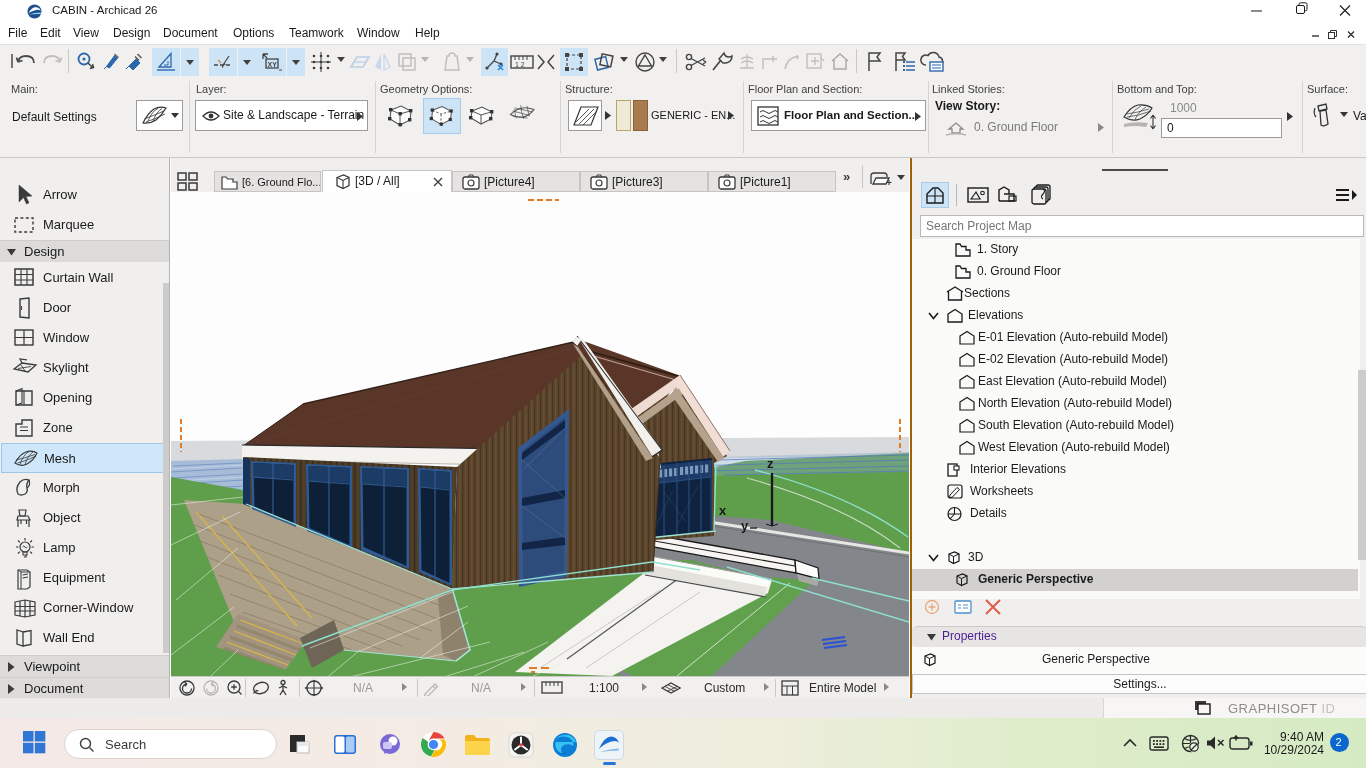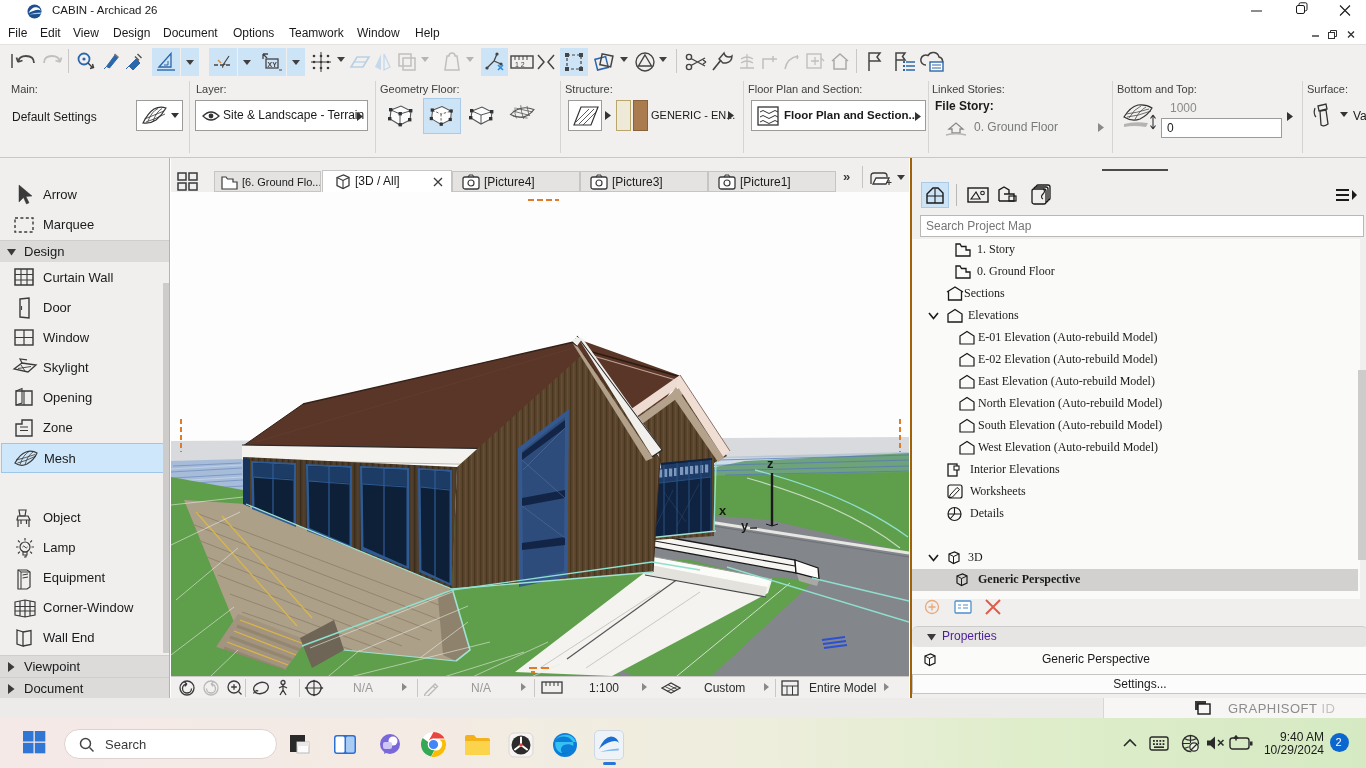--- a/index.html
+++ b/index.html
@@ -36,21 +36,21 @@
 .tab { position:absolute; top:13px; height:21px; background:#e4e3e2; border:1px solid #c6c5c4; font-size:12px; color:#1a1a1a; white-space:nowrap; overflow:hidden; }
 .tab.active { background:#ffffff; border-bottom:none; top:12px; height:22px; }
 .tab .tlbl { position:absolute; top:3px; }
 
 #canvas { left:171px; top:192px; width:738px; height:484px; background:#fdfdfd; }
 #canvasbar { left:171px; top:676px; width:738px; height:22px; background:#f1f0ef; border-top:1px solid #c9c8c7; font-size:12px; white-space:nowrap; color:#3a3a3a; }
 
 #rightpanel { left:910px; top:158px; width:456px; height:540px; background:#f0efee; border-left:2px solid #a16207; }
 #rp-search { position:absolute; left:8px; top:57px; width:444px; height:22px; background:#fff; border:1px solid #b9b8b7; font-size:12px; white-space:nowrap; color:#767676; padding:3px 0 0 5px; }
 #rp-tree { position:absolute; left:0px; top:81px; width:448px; height:360px; background:#fafaf9; }
-.trow { position:absolute; height:22px; font-size:12px; white-space:nowrap; color:#1a1a1a; width:445px;font-family:Liberation Serif, serif; }
+.trow { position:absolute; height:22px; font-size:12px; white-space:nowrap; color:#1a1a1a; width:445px; }
 .trow .txt { position:absolute; top:3px; }
 #rp-props-hdr { position:absolute; left:0; top:468px; width:456px; height:21px; background:#e6e5e4; border-top:1px solid #cccbca; font-size:12px; color:#4c1d95;border-radius:6px; }
 #rp-settings { position:absolute; left:0; top:516px; width:456px; height:20px; background:#fcfcfc; border:1px solid #c6c5c4; font-size:12px; color:#1a1a1a; text-align:center; padding-top:2px; }
 
 #bottomstrip { left:0; top:698px; width:1366px; height:20px; background:#eceBea; }
 #graphid { position:absolute; left:1103px; top:0; width:263px; height:20px; background:#f7f6f5; border-left:1px solid #d8d7d6; }
 
 #taskbar { left:0; top:718px; width:1366px; height:50px; background:linear-gradient(90deg,#f4e9e7 0%,#f4ebe4 30%,#eeeedd 55%,#dfedcb 75%,#d5eac3 100%); }
 </style>
 </head>
@@ -254,21 +254,21 @@
  <svg class="abs" style="left:920px;top:6px" width="26" height="24" viewBox="0 0 26 24">
         <path d="M6 14 a5 5 0 1 1 2-9.5 a6 6 0 0 1 11 1.5 a4.5 4.5 0 0 1 1 8.5" fill="none" stroke="#444" stroke-width="1.5"></path>
         <rect x="10" y="11" width="13" height="9" fill="#fff" stroke="#2c67ab" stroke-width="1.4"></rect>
         <path d="M12 14 h9 M12 17 h9" stroke="#2c67ab" stroke-width="1.1"></path>
       </svg>
 </div>
 
 <div class="abs" id="infobar">
  <span class="ilabel" style="left:11px">Main:</span>
  <span class="ilabel" style="left:196px">Layer:</span>
- <span class="ilabel" style="left:380px">Geometry Floor:</span>
+ <span class="ilabel" style="left:380px">Geometry Options:</span>
  <span class="ilabel" style="left:565px">Structure:</span>
  <span class="ilabel" style="left:748px">Floor Plan and Section:</span>
  <span class="ilabel" style="left:932px">Linked Stories:</span>
  <span class="ilabel" style="left:1117px">Bottom and Top:</span>
  <span class="ilabel" style="left:1307px">Surface:</span>
  <div class="isep" style="left:189px"></div>
  <div class="isep" style="left:375px"></div>
  <div class="isep" style="left:560px"></div>
  <div class="isep" style="left:743px"></div>
  <div class="isep" style="left:928px"></div>
@@ -349,21 +349,21 @@
  <div class="ibox" style="left:751px;top:22px;width:175px;height:31px">
    <svg style="position:absolute;left:5px;top:5px" width="22" height="20" viewBox="0 0 22 20">
           <rect x="1" y="1" width="20" height="18" fill="none" stroke="#333" stroke-width="1.3"></rect>
           <path d="M3 6 q3-3 6 0 t6 0 t6 0 M3 11 q3-3 6 0 t6 0 t6 0 M3 16 q3-3 6 0 t6 0 t6 0" fill="none" stroke="#333" stroke-width="1"></path>
         </svg>
    <span style="position:absolute;left:32px;top:8px;font-size:11.5px;color:#1a1a1a;font-weight:bold;white-space:nowrap">Floor Plan and Section...</span>
    <svg style="position:absolute;left:162px;top:10px" width="8" height="11" viewBox="0 0 8 11">
           <path d="M1 1 L7 5.5 L1 10Z" fill="#333"></path>
         </svg>
  </div>
- <span class="abs" style="left:935px;top:21px;font-size:12px;color:#1a1a1a;font-weight:bold;white-space:nowrap">File Story:</span>
+ <span class="abs" style="left:935px;top:21px;font-size:12px;color:#1a1a1a;font-weight:bold;white-space:nowrap">View Story:</span>
  <svg class="abs" style="left:944px;top:42px" width="24" height="16" viewBox="0 0 24 16">
         <path d="M5 9 L12 3 L19 9 H16 V13 H8 V9 Z" fill="none" stroke="#8a8a8a" stroke-width="1.3"></path>
         <path d="M2 15 Q12 12.5 22 15" stroke="#b5b4b3" stroke-width="1.5" fill="none"></path>
       </svg>
  <span class="abs" style="left:974px;top:42px;font-size:12px;color:#7a7a7a;white-space:nowrap">0. Ground Floor</span>
  <svg class="abs" style="left:1097px;top:44px" width="8" height="11" viewBox="0 0 8 11">
         <path d="M1 1 L7 5.5 L1 10Z" fill="#8a8a8a"></path>
       </svg>
  <svg class="abs" style="left:1122px;top:25px" width="36" height="32" viewBox="0 0 36 32">
         <path d="M2 14 Q8 4 16 2 Q24 1 30 5 Q26 12 18 16 Q10 19 2 14Z" fill="none" stroke="#333" stroke-width="1.2"></path>
@@ -448,20 +448,27 @@
           <path d="M8 11 h8 M8 14.5 h8" stroke="#3a3a3a" stroke-width="1"></path>
         </svg>
         <span class="lbl">Zone</span>
       </div>
  <div class="tool-row sel-row" style="top:285px">
         <svg width="26" height="24" viewBox="0 0 26 24">
           <path d="M2 16 Q7 7 13 5 Q19 3 24 6 Q21 13 14 17 Q8 20 2 16Z" fill="none" stroke="#3a3a3a" stroke-width="1.2"></path>
           <path d="M7 17.5 Q10 8 16 4.5 M12 18 Q14 9 20 5 M3 13 Q12 11 22 7.5 M4.5 16 Q13 14 23 9" fill="none" stroke="#3a3a3a" stroke-width="0.8"></path>
         </svg>
         <span class="lbl">Mesh</span>
+      </div>
+ <div class="tool-row" style="top:315px">
+        <svg width="24" height="24" viewBox="0 0 24 24">
+          <path d="M6 18 Q3 12 8 6 Q12 2 17 4 Q14 8 15 12 Q16 16 13 18 Q9 20 6 18Z" fill="none" stroke="#3a3a3a" stroke-width="1.3"></path>
+          <path d="M17 4 Q19 9 15 12" fill="none" stroke="#3a3a3a" stroke-width="1.1"></path>
+        </svg>
+        <span class="lbl">Morph</span>
       </div>
  <div class="tool-row" style="top:345px">
         <svg width="24" height="24" viewBox="0 0 24 24">
           <path d="M7 4 h7 l-1 6 h-5 Z" fill="none" stroke="#3a3a3a" stroke-width="1.2"></path>
           <path d="M6 10 h10 l2 4 h-13 Z M6 14 v7 M17 14 v7 M9 14 v4 M14.5 14 v4" fill="none" stroke="#3a3a3a" stroke-width="1.2"></path>
         </svg>
         <span class="lbl">Object</span>
       </div>
  <div class="tool-row" style="top:375px">
         <svg width="26" height="26" viewBox="0 0 26 26">

